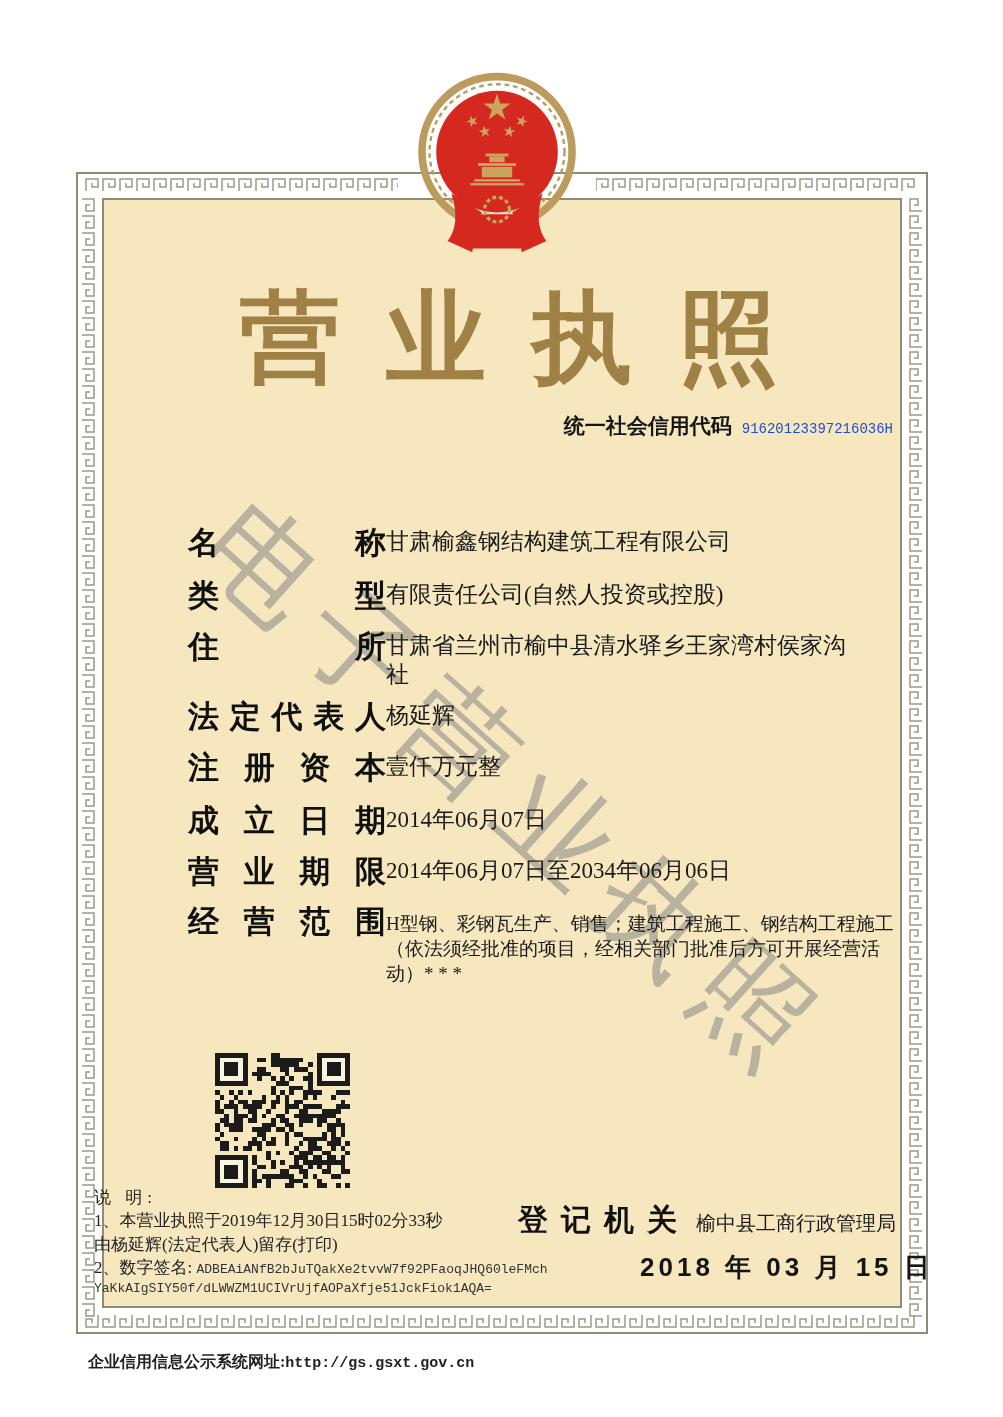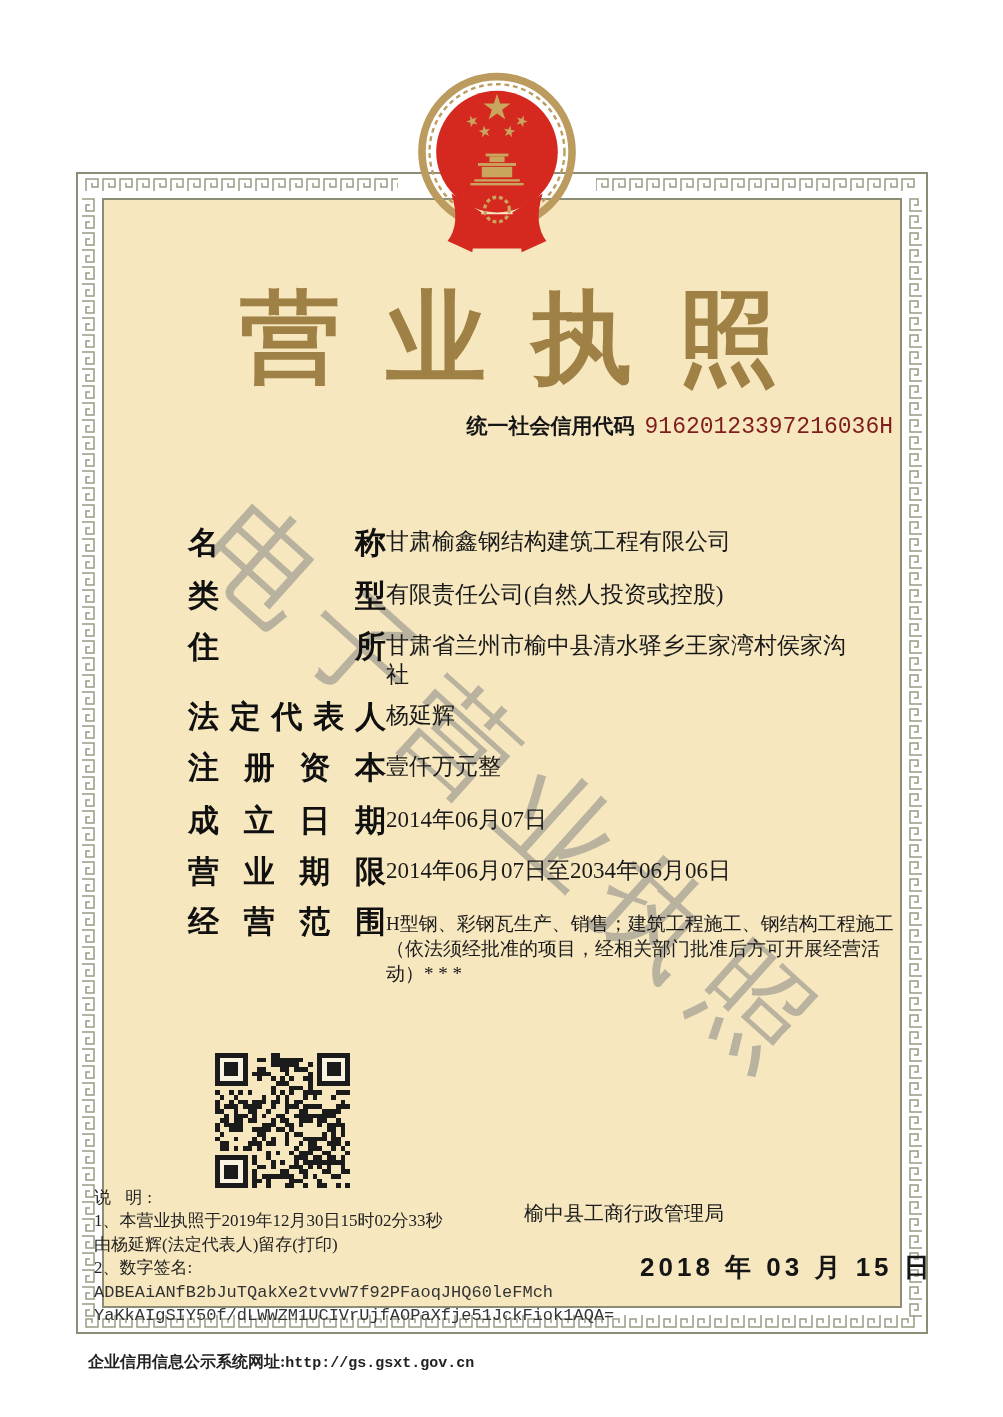--- a/index.html
+++ b/index.html
@@ -23,21 +23,21 @@
   .emblem{position:absolute;left:402px;top:64px;z-index:4;}
 
   
   .title-row{position:absolute;left:240px;top:282px;width:538px;z-index:3;
              display:flex;justify-content:space-between;
              font-weight:bold;font-size:100px;line-height:1.1;color:#9f8045;}
 
   
   .credit{position:absolute;top:412px;right:110px;z-index:3;display:flex;align-items:baseline;gap:10px;}
   .credit .lab{font-weight:bold;font-size:21px;color:#151515;}
-  .credit .code{font-family:"Liberation Mono",monospace;font-size:23px;color:#7f1d1d;}
+  .credit .code{font-family:"Liberation Mono",monospace;font-size:14px;color:#1d4ed8;}
 
   
   .fields{position:absolute;left:188px;top:524px;width:730px;z-index:3;}
   .frow{display:flex;align-items:flex-start;}
   .flabel{flex:none;display:inline-block;width:198px;text-align:justify;text-align-last:justify;
           font-weight:bold;font-size:31px;line-height:1.2;color:#101010;}
   .fvalue{width:480px;font-family:"Liberation Serif","DejaVu Serif",serif;
           font-size:23px;line-height:1.25;color:#1a1a1a;padding-top:4px;}
   .frow:nth-of-type(1){margin-bottom:16px;}
   .frow:nth-of-type(2){margin-bottom:14px;}
@@ -48,21 +48,21 @@
   .frow:nth-of-type(7){margin-bottom:12px;}
   .frow.scope .fvalue{font-size:19px;line-height:1.32;width:508px;padding-top:8px;}
 
   
   .qr{position:absolute;left:215px;top:1053px;z-index:3;}
 
   
   .notes{position:absolute;left:94px;top:1186px;width:482px;z-index:3;
          font-family:"Liberation Serif","DejaVu Serif",serif;font-size:17px;line-height:1.38;color:#222;}
   .notes .head{letter-spacing:5px;}
-  .notes .mono{font-family:"Liberation Mono",monospace;font-size:17px;color:#333;}
+  .notes .mono{font-family:"Liberation Mono",monospace;font-size:13px;color:#333;}
 
   
   .reg-row{position:absolute;left:518px;top:1200px;z-index:3;display:flex;align-items:baseline;}
   .reg-label{font-weight:bold;font-size:30px;letter-spacing:13px;color:#111;}
   .reg-value{margin-left:6px;font-family:"Liberation Serif","DejaVu Serif",serif;font-size:20px;color:#1c1c1c;}
   .issue-date{position:absolute;left:640px;top:1250px;z-index:3;
               font-family:Liberation Sans, sans-serif;font-weight:bold;
               font-size:26px;letter-spacing:4px;color:#151515;}
 
   
@@ -718,20 +718,21 @@
 
   <div class="notes">
     <div class="head">说 明:</div>
     <div>1、本营业执照于2019年12月30日15时02分33秒</div>
     <div>由杨延辉(法定代表人)留存(打印)</div>
     <div><span>2、数字签名: </span><span class="mono">ADBEAiANfB2bJuTQakXe2tvvW7f92PFaoqJHQ60leFMch</span></div>
     <div class="mono">YaKkAIgSIY50f/dLWWZM1UCIVrUjfAOPaXfje51JckFiok1AQA=</div>
   </div>
 
   <div class="reg-row">
+    <span class="reg-label">登记机关</span>
     <span class="reg-value">榆中县工商行政管理局</span>
   </div>
   <div class="issue-date">2018 年 03 月 15 日</div>
 
   <div class="footer-left">
     <span>企业信用信息公示系统网址:</span><span class="mono">http://gs.gsxt.gov.cn</span>
   </div>
 
 </div>
 

